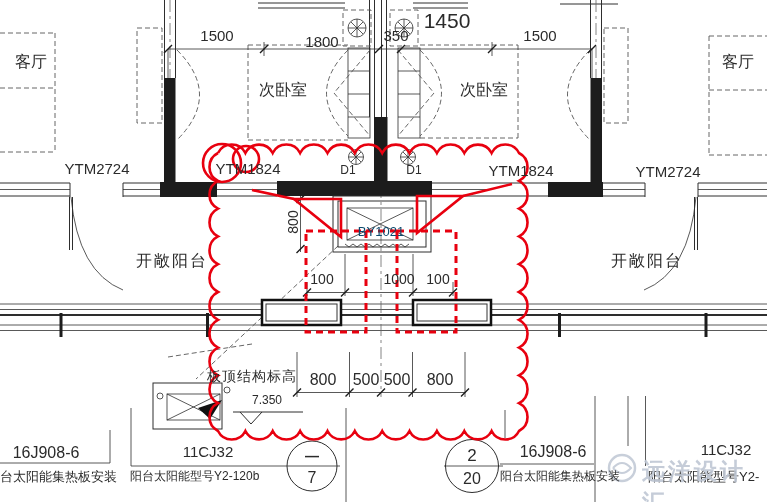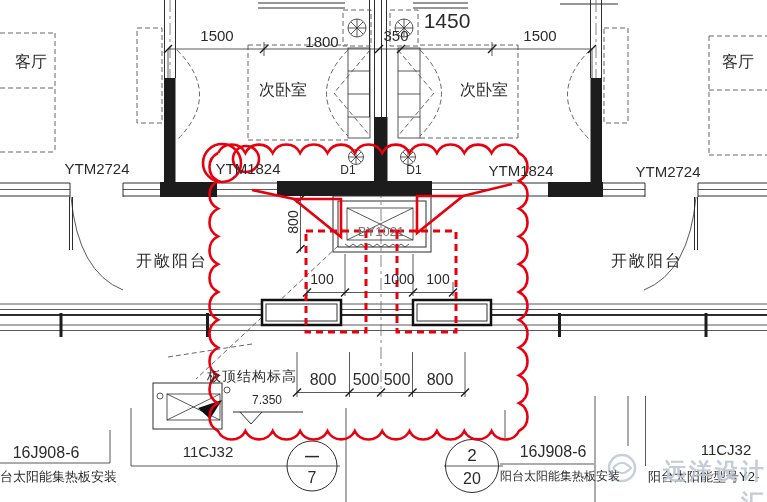--- a/index.html
+++ b/index.html
@@ -1,18 +1,18 @@
 <!DOCTYPE html>
 <html style="--red: #e8000f; --ink: #2e2e2e; --wm: #bfc7d4;"><head>
 <meta charset="utf-8">
 <style>
   html,body{margin:0;padding:0;background:#fff;}
   :root{--red:#e8000f;--ink:#2e2e2e;--wm:#bfc7d4;}
   .stage{position:relative;width:767px;height:502px;background:#fff;overflow:hidden;
-         font-family:"Liberation Sans","DejaVu Sans",sans-serif;text-align:right;}
+         font-family:"Liberation Sans","DejaVu Sans",sans-serif;}
   svg.plan{position:absolute;left:0;top:0;}
   .ln{stroke:var(--ink);fill:none;stroke-width:1;}
   .thin{stroke-width:0.8;}
   .dash{stroke:#555;fill:none;stroke-width:0.9;stroke-dasharray:5 3;}
   .dashdot{stroke:#666;fill:none;stroke-width:0.8;stroke-dasharray:12 4 3 4;}
   .blk{fill:#1c1c1c;stroke:none;}
   .tick{stroke:#1c1c1c;stroke-width:1.4;}
   .red-ln{stroke:var(--red);fill:none;stroke-width:2.6;}
   .red-dash{stroke:var(--red);fill:none;stroke-width:3;stroke-dasharray:7 5;}
   .t{position:absolute;color:#2b2b2b;white-space:nowrap;transform:translate(-50%,-50%);line-height:1;}
@@ -178,39 +178,40 @@
 <div class="t" style="left:647px;top:261px;font-size:16px;letter-spacing:2px">开敞阳台</div>
 
 <div class="t" style="left:97px;top:168px;font-size:15px">YTM2724</div>
 <div class="t" style="left:248px;top:168px;font-size:15px">YTM1824</div>
 <div class="t" style="left:521px;top:170px;font-size:15px">YTM1824</div>
 <div class="t" style="left:668px;top:171px;font-size:15px">YTM2724</div>
 
 <div class="t" style="left:348px;top:170px;font-size:12px">D1</div>
 <div class="t" style="left:414px;top:170px;font-size:12px">D1</div>
 
-<div class="t" style="left:381px;top:231px;font-size:13px;color:#737373">BY1021</div>
+<div class="t" style="left:381px;top:231px;font-size:13px;color:#0c4a6e">BY1021</div>
 
 <div class="t" style="left:322px;top:279px;font-size:14px">100</div>
 <div class="t" style="left:399px;top:279px;font-size:14px">1000</div>
 <div class="t" style="left:438px;top:279px;font-size:14px">100</div>
 
 <div class="t rot" style="left:293px;top:222px;font-size:14px">800</div>
 
 <div class="t" style="left:252px;top:376px;font-size:14px;letter-spacing:1px">板顶结构标高</div>
 <div class="t" style="left:267px;top:400px;font-size:12px">7.350</div>
 
 <div class="t" style="left:323px;top:380px;font-size:16px">800</div>
 <div class="t" style="left:366px;top:380px;font-size:16px">500</div>
 <div class="t" style="left:397px;top:380px;font-size:16px">500</div>
 <div class="t" style="left:440px;top:380px;font-size:16px">800</div>
 
 <div class="t" style="left:46px;top:453px;font-size:16px">16J908-6</div>
 <div class="tl" style="left:-13px;top:470px;font-size:13px">阳台太阳能集热板安装</div>
 <div class="t" style="left:208px;top:451px;font-size:15px">11CJ32</div>
+<div class="tl" style="left:130px;top:470px;font-size:12px">阳台太阳能型号Y2-120b</div>
 <div class="t" style="left:312px;top:456px;font-size:14px;font-weight:bold">—</div>
 <div class="t" style="left:312px;top:478px;font-size:16px">7</div>
 
 <div class="t" style="left:472px;top:455px;font-size:17px">2</div>
 <div class="t" style="left:472px;top:479px;font-size:16px">20</div>
 <div class="t" style="left:553px;top:452px;font-size:16px">16J908-6</div>
 <div class="tl" style="left:500px;top:470px;font-size:12px">阳台太阳能集热板安装</div>
 <div class="t" style="left:726px;top:449px;font-size:15px">11CJ32</div>
 <div class="tl" style="left:648px;top:470px;font-size:13px">阳台太阳能型号Y2-</div>
 

